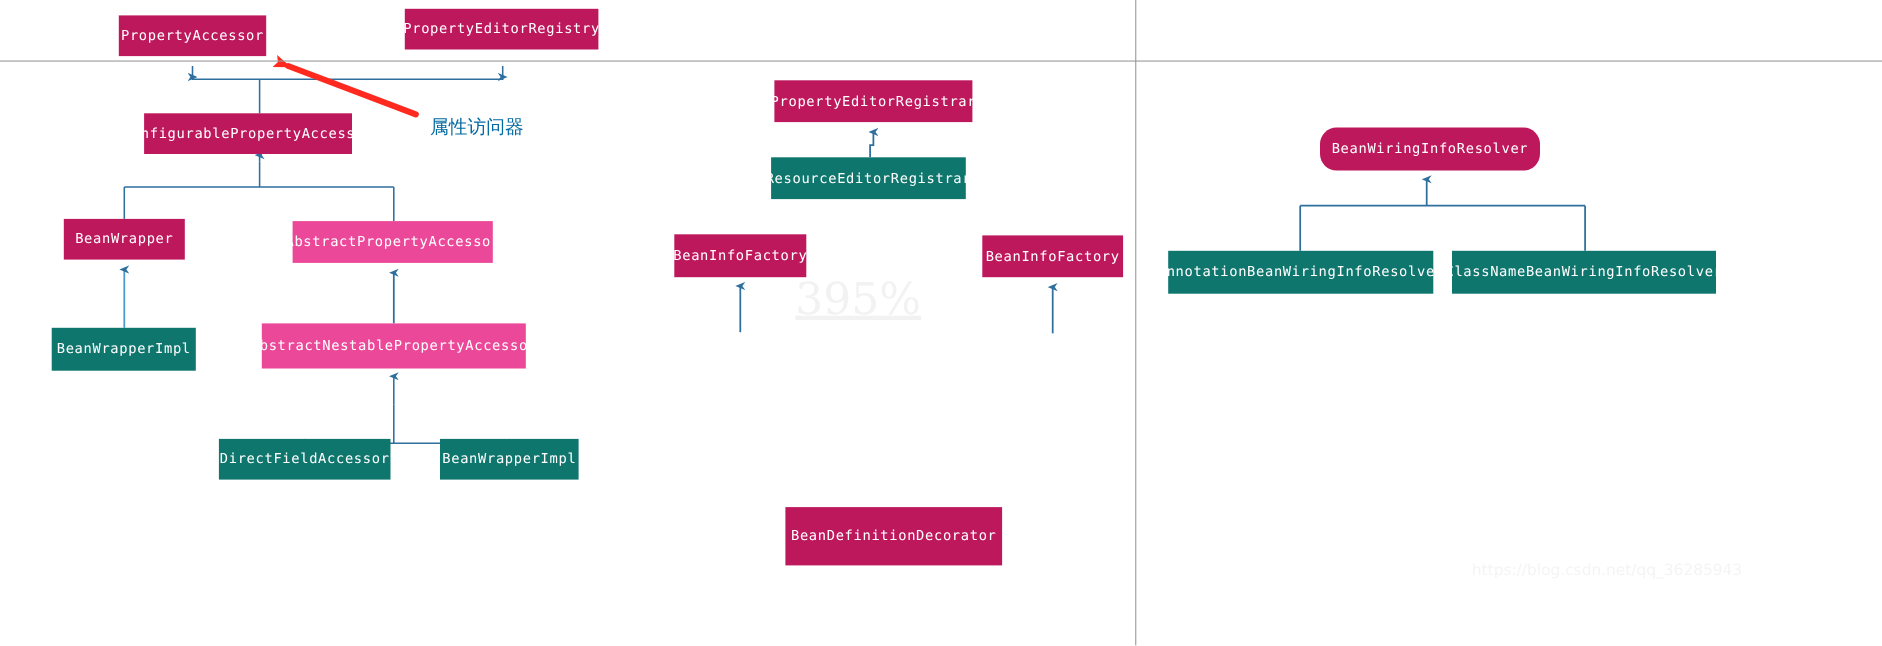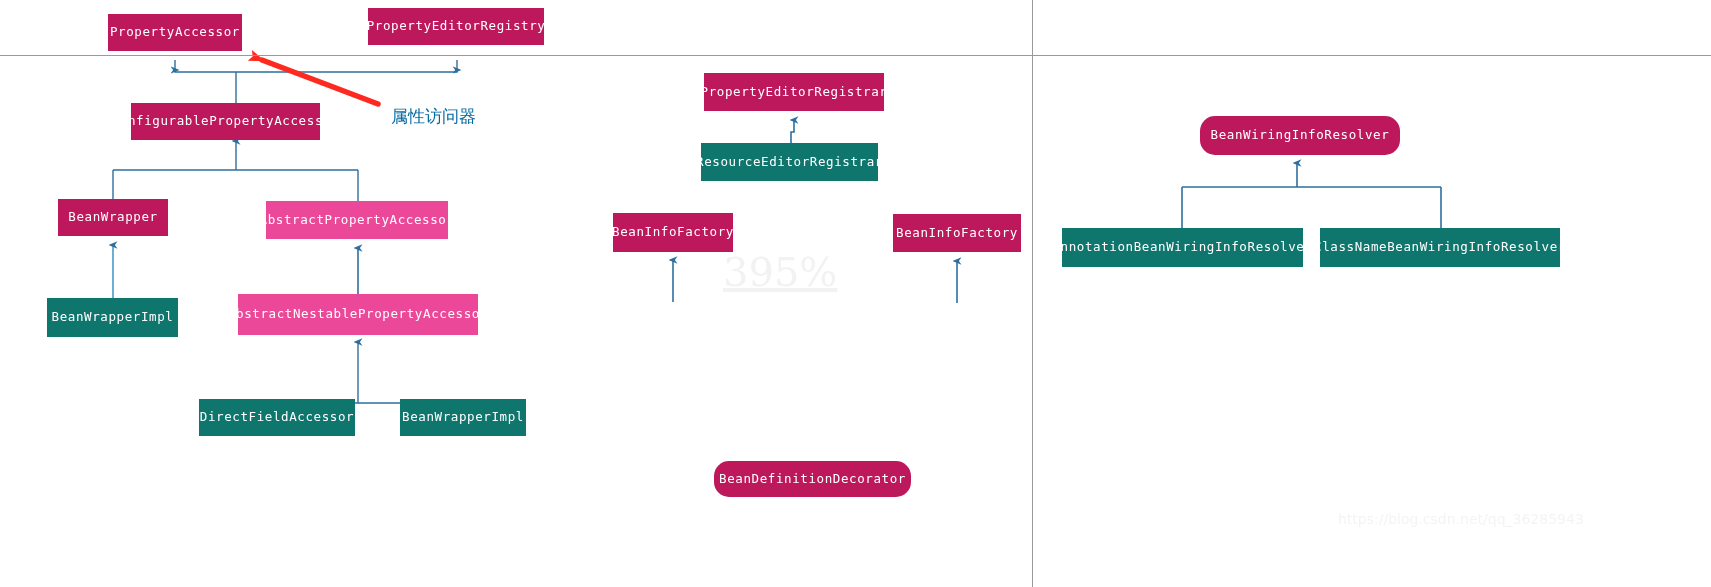--- a/index.html
+++ b/index.html
@@ -184,21 +184,21 @@
   <div class="node orange" style="left:704px; top:73px; width:180px; height:38px;">PropertyEditorRegistrar</div>
 
   <div class="node blue" style="left:701px; top:143px; width:177px; height:38px;">ResourceEditorRegistrar</div>
 
   <div class="node orange" style="left:613px; top:213px; width:120px; height:39px;">BeanInfoFactory</div>
 
 
   <div class="node orange" style="left:893px; top:214px; width:128px; height:38px;">BeanInfoFactory</div>
 
 
-  <div class="node orange" style="left:714px; top:461px; width:197px; height:36px;border-radius:15px;">BeanDefinitionDecorator</div>
+  <div class="node orange" style="left:714px; top:461px; width:197px; height:53px;">BeanDefinitionDecorator</div>
 
   <div class="node orange" style="left:1200px; top:116px; width:200px; height:39px;border-radius:15px;">BeanWiringInfoResolver</div>
 
   <div class="node blue" style="left:1062px; top:228px; width:241px; height:39px;">AnnotationBeanWiringInfoResolver</div>
 
   <div class="node blue" style="left:1320px; top:228px; width:240px; height:39px;">ClassNameBeanWiringInfoResolver</div>
 
   <div class="annotation-label" style="left:391px; top:108px;">属性访问器</div>
 
   <div class="watermark-zoom" style="left:723px; top:252px;">395%</div>

